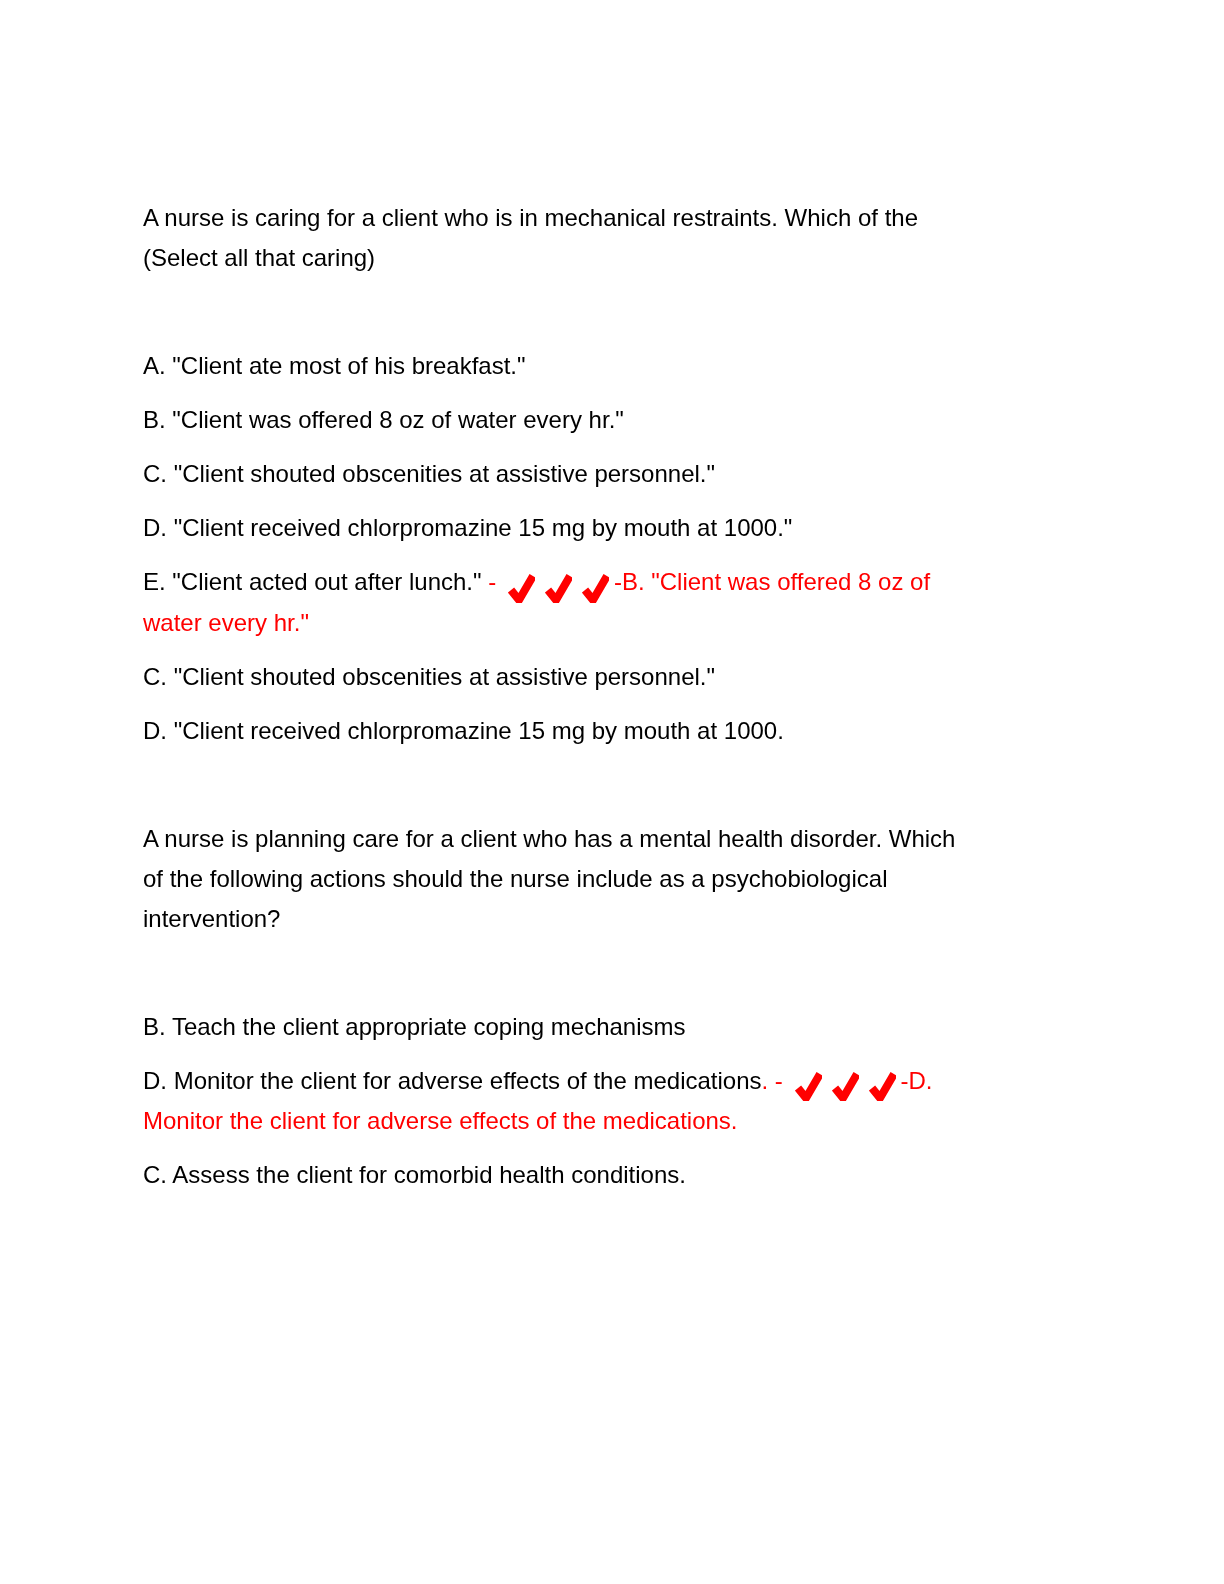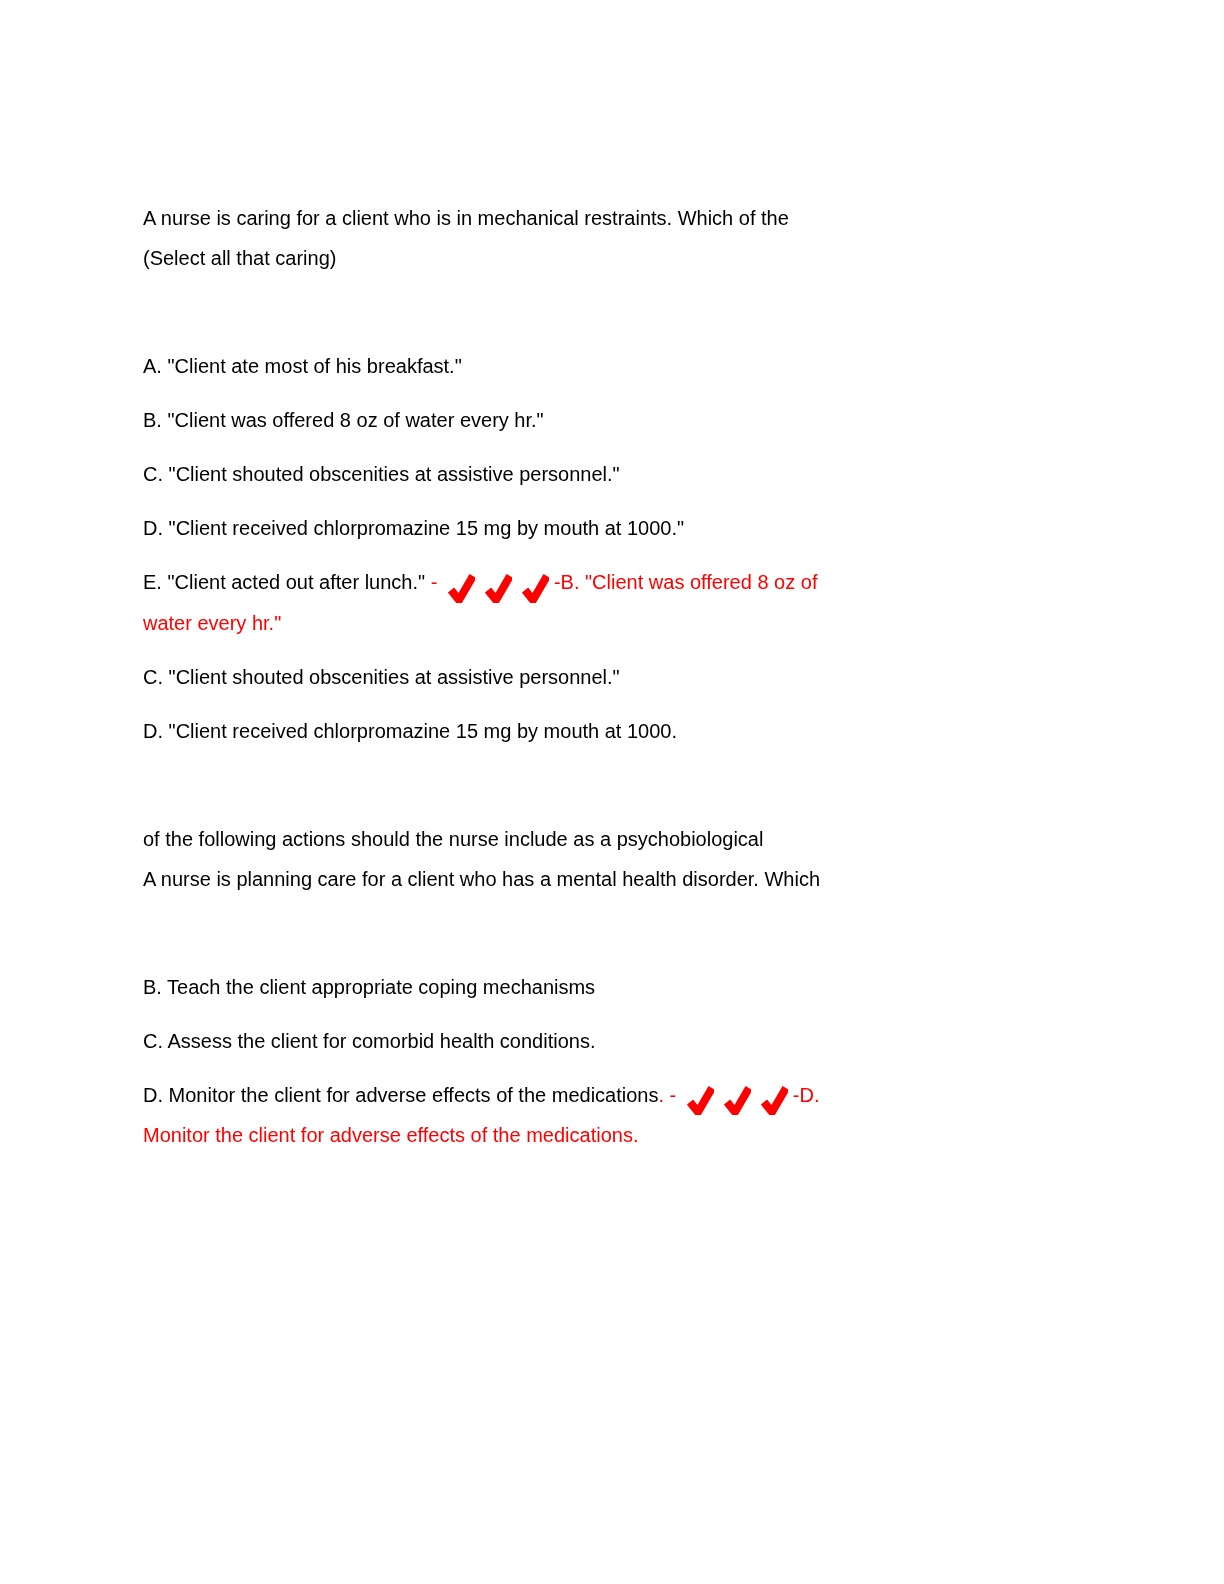--- a/index.html
+++ b/index.html
@@ -14,21 +14,21 @@
     height: 1584px;
     background: var(--bg);
   }
   .page {
     position: relative;
     width: 1224px;
     height: 1584px;
     background: var(--bg);
     overflow: hidden;
     font-family: "Liberation Sans", "DejaVu Sans", sans-serif;
-    font-size: 20px;
+    font-size: 24px;
     color: var(--ink);
   }
   .content {
     position: absolute;
     left: 143px;
     top: 198px;
     width: 960px;
   }
   .block { margin: 0 0 14px 0; }
   .block.blank { height: 40px; }
@@ -81,34 +81,35 @@
         <div class="line"><span class="run red">water every hr."</span></div>
       </div>
       <div class="block">
         <div class="line"><span class="run">C. "Client shouted obscenities at assistive personnel."</span></div>
       </div>
       <div class="block">
         <div class="line"><span class="run">D. "Client received chlorpromazine 15 mg by mouth at 1000.</span></div>
       </div>
       <div class="block blank"></div>
       <div class="block">
+        <div class="line"><span class="run">A nurse is planning care for a client who has a mental health disorder. Which</span></div>
         <div class="line"><span class="run">of the following actions should the nurse include as a psychobiological</span></div>
-        <div class="line"><span class="run">A nurse is planning care for a client who has a mental health disorder. Which</span></div>
+        <div class="line"><span class="run">intervention?</span></div>
       </div>
       <div class="block blank"></div>
       <div class="block">
         <div class="line"><span class="run">B. Teach the client appropriate coping mechanisms</span></div>
-      </div>
-      <div class="block">
-        <div class="line"><span class="run">C. Assess the client for comorbid health conditions.</span></div>
       </div>
       <div class="block extra-top">
         <div class="line"><span class="run">D. Monitor the client for adverse effects of the medications</span><span class="run red">. - </span><span class="check"><svg width="27" height="30" viewBox="0 0 27 30" aria-hidden="true">
               <path d="M3 17 L11 27 L25 3" fill="none" stroke="currentColor" stroke-width="8"></path>
             </svg></span><span class="check"><svg width="27" height="30" viewBox="0 0 27 30" aria-hidden="true">
               <path d="M3 17 L11 27 L25 3" fill="none" stroke="currentColor" stroke-width="8"></path>
             </svg></span><span class="check"><svg width="27" height="30" viewBox="0 0 27 30" aria-hidden="true">
               <path d="M3 17 L11 27 L25 3" fill="none" stroke="currentColor" stroke-width="8"></path>
             </svg></span><span class="run red">-D.</span></div>
         <div class="line"><span class="run red">Monitor the client for adverse effects of the medications.</span></div>
       </div>
+      <div class="block">
+        <div class="line"><span class="run">C. Assess the client for comorbid health conditions.</span></div>
+      </div>
     </div>
 </div>
 
 </body></html>

